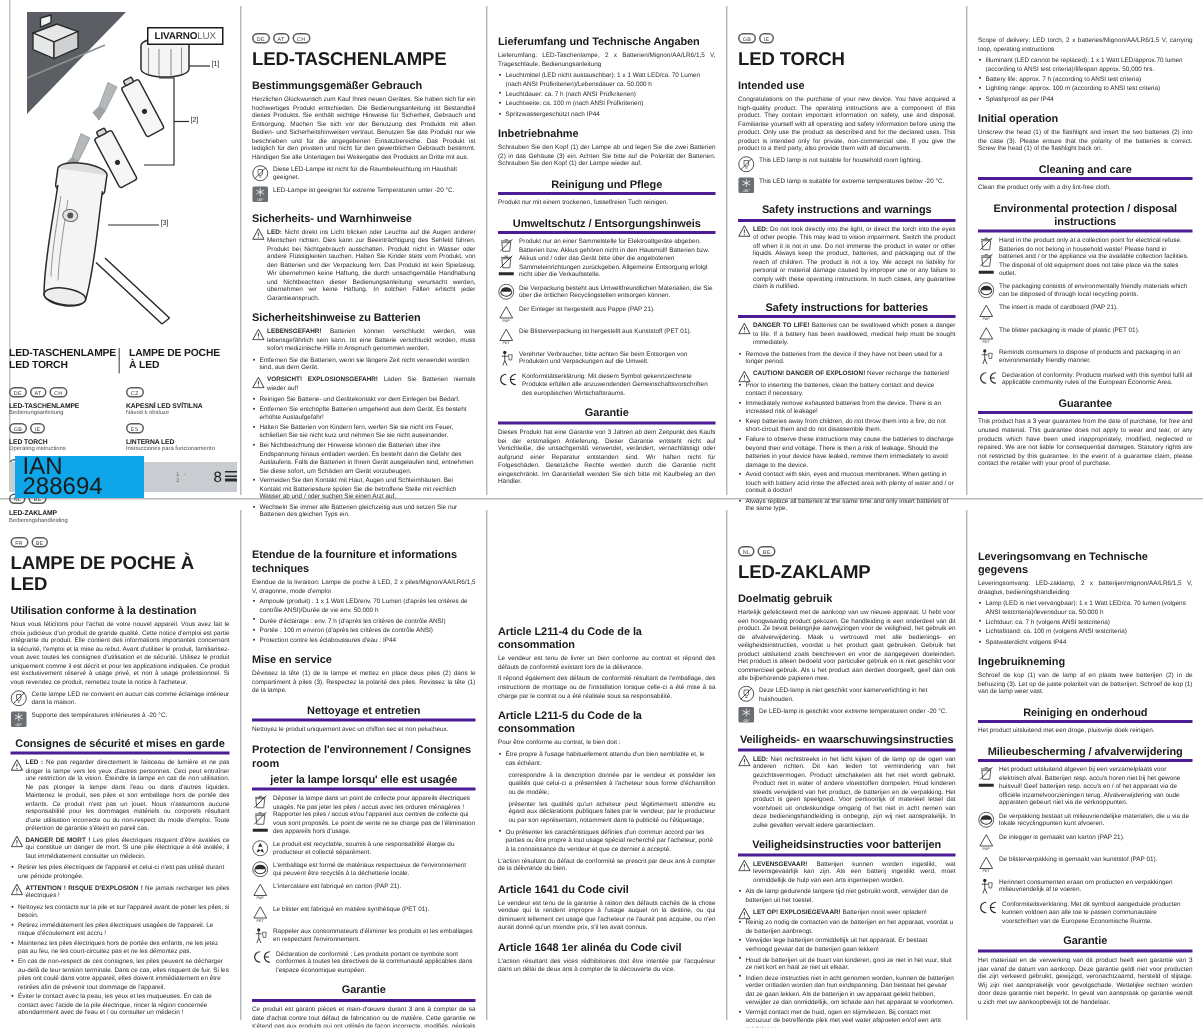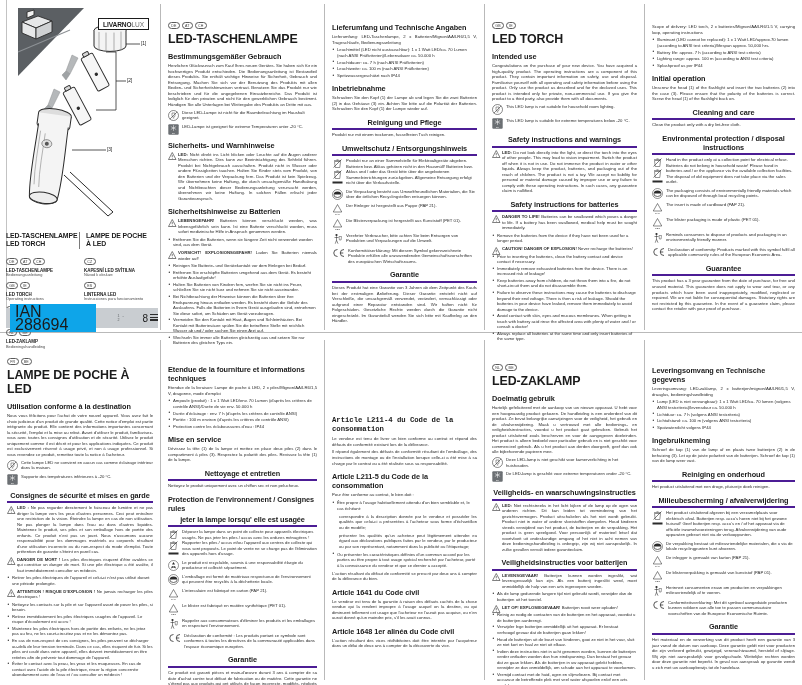--- a/index.html
+++ b/index.html
@@ -657,21 +657,21 @@
       <li>Portée : 100 m environ (d'après les critères de contrôle ANSI)</li>
       <li>Protection contre les éclaboussures d'eau : IP44</li>
     </ul>
 
     <h2 class="sec">Mise en service</h2>
     <p class="body">Dévissez la tête (1) de la lampe et mettez en place deux piles (2) dans le compartiment à piles (3). Respectez la polarité des piles. Revissez la tête (1) de la lampe.</p>
 
     <h2 class="sec ul">Nettoyage et entretien</h2>
     <p class="body">Nettoyez le produit uniquement avec un chiffon sec et non pelucheux.</p>
 
-    <h2 class="sec">Protection de l'environnement / Consignes rules</h2>
+    <h2 class="sec">Protection de l'environnement / Consignes room</h2>
     <h2 class="sec ul" style="margin-top:0;">jeter la lampe lorsqu' elle est usagée</h2>
 
     <div class="noterow">
       <div>
         <svg class="ico" width="11" height="11" viewBox="0 0 22 22">
           <path d="M5 7 h12 l-1.4 12 h-9.2 z M4 5.2 h14 M9 3.6 h4" fill="none" stroke="#2b2b2b" stroke-width="1"></path>
           <line x1="3" y1="19" x2="19" y2="3" stroke="#2b2b2b" stroke-width="1.2"></line>
         </svg>
         <svg class="ico" width="11" height="11" viewBox="0 0 22 22">
           <path d="M5 7 h12 l-1.4 12 h-9.2 z M4 5.2 h14 M9 3.6 h4" fill="none" stroke="#2b2b2b" stroke-width="1"></path>
@@ -726,21 +726,21 @@
         <path d="M24 3 a7.5 7 0 1 0 0 14 M17 10 h5.5" fill="none" stroke="#2b2b2b" stroke-width="1.6"></path>
       </svg>
       <p>Déclaration de conformité : Les produits portant ce symbole sont conformes à toutes les directives de la communauté applicables dans l'espace économique européen.</p>
     </div>
 
     <h2 class="sec ul">Garantie</h2>
     <p class="body">Ce produit est garanti pièces et main-d'œuvre durant 3 ans à compter de sa date d'achat contre tout défaut de fabrication ou de matière. Cette garantie ne s'étend pas aux produits qui ont utilisés de façon incorrecte, modifiés, négligés ou ayant fait l'objet de réparations. Nous déclinons toute responsabilité en cas de dommages indirects. Les droits légaux ne sont pas limités par la présente garantie. Pour toute réclamation au titre de la garantie, veuillez vous adresser à votre revendeur muni de votre justificatif d'achat.</p>
   </div>
 
   <div class="col bottom" style="left:325px; width:159px;">
-    <h2 class="sec" style="margin-top:58px;font-family:Liberation Mono, monospace;">Article L211-4 du Code de la consommation</h2>
+    <h2 class="sec" style="margin-top:58px;">Article L211-4 du Code de la consommation</h2>
     <p class="body">Le vendeur est tenu de livrer un bien conforme au contrat et répond des défauts de conformité existant lors de la délivrance.</p>
     <p class="body">Il répond également des défauts de conformité résultant de l'emballage, des instructions de montage ou de l'installation lorsque celle-ci a été mise à sa charge par le contrat ou a été réalisée sous sa responsabilité.</p>
 
     <h2 class="sec">Article L211-5 du Code de la consommation</h2>
     <p class="body">Pour être conforme au contrat, le bien doit :</p>
     <ul class="bul">
       <li>Être propre à l'usage habituellement attendu d'un bien semblable et, le cas échéant:</li>
     </ul>
     <p class="body indent">correspondre à la description donnée par le vendeur et posséder les qualités que celui-ci a présentées à l'acheteur sous forme d'échantillon ou de modèle;</p>
     <p class="body indent">présenter les qualités qu'un acheteur peut légitimement attendre eu égard aux déclarations publiques faites par le vendeur, par le producteur ou par son représentant, notamment dans la publicité ou l'étiquetage;</p>

